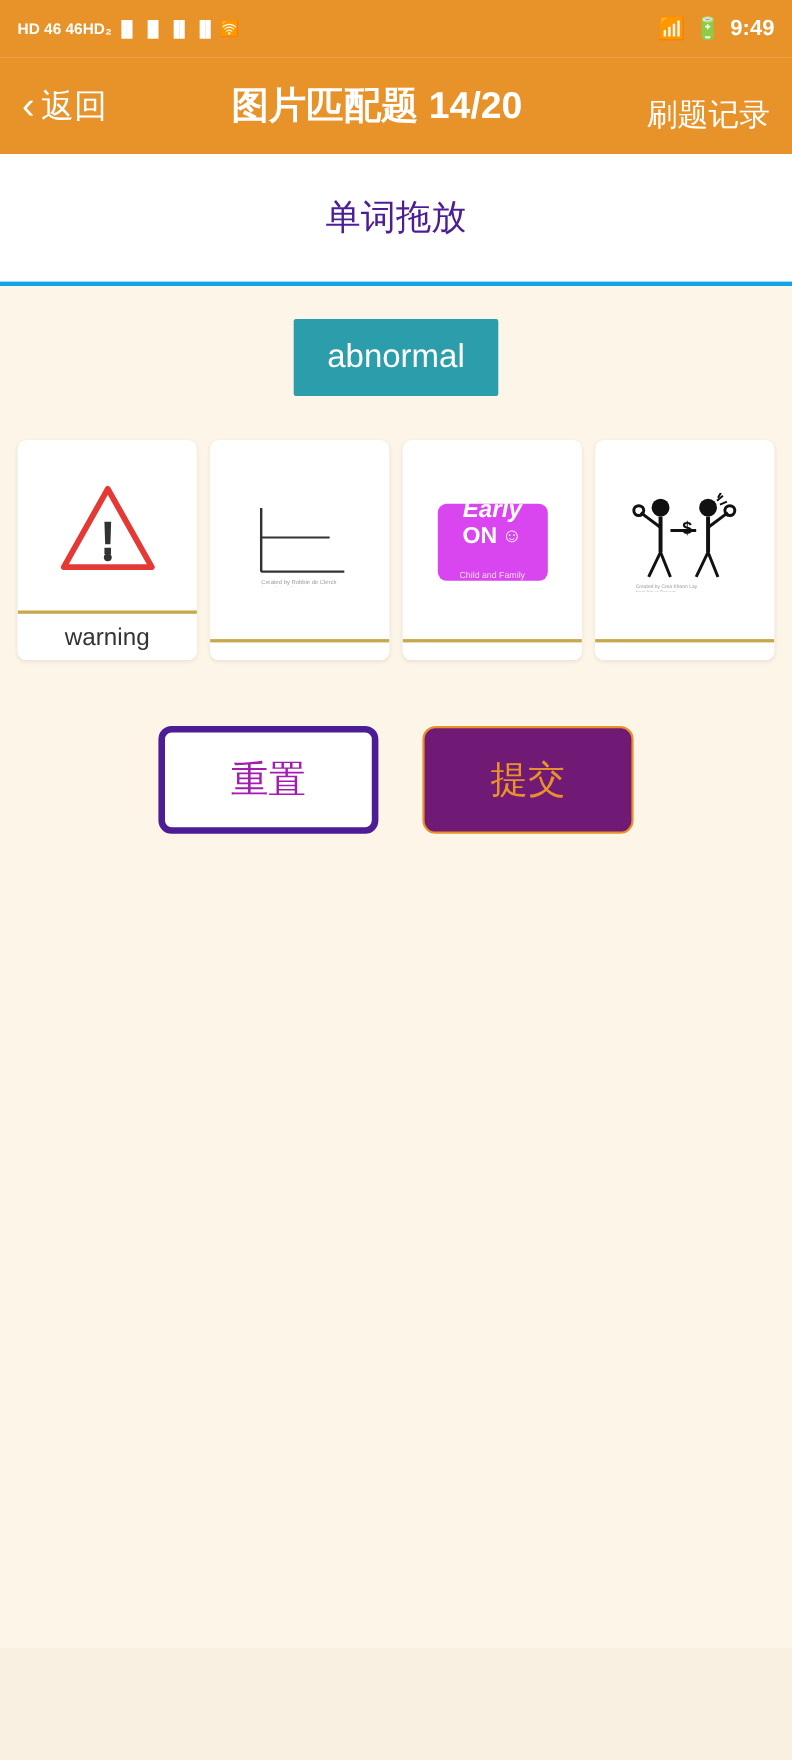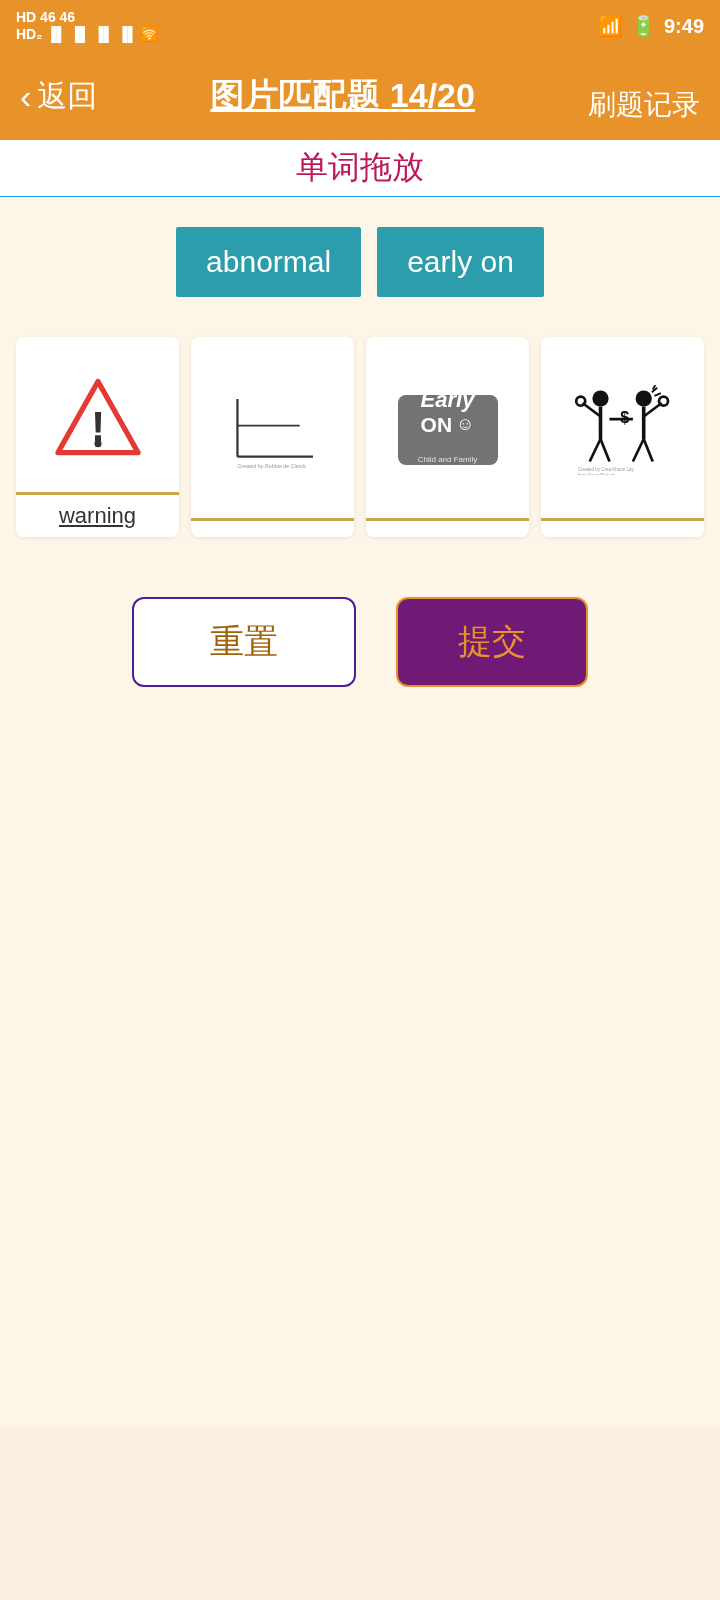--- a/index.html
+++ b/index.html
@@ -20,21 +20,21 @@
       display: flex;
       align-items: center;
       justify-content: space-between;
       padding: 0 16px;
       color: white;
       font-size: 22px;
       font-weight: bold;
     }
     .status-left {
       display: flex;
-      flex-direction: column;
+      flex-direction: row;
       font-size: 14px;
       font-weight: bold;
       line-height: 1.2;
     }
     .status-right {
       display: flex;
       align-items: center;
       gap: 8px;
       font-size: 20px;
     }
@@ -58,38 +58,37 @@
       cursor: pointer;
     }
     .nav-back-arrow {
       font-size: 34px;
       font-weight: 300;
     }
     .nav-title {
       color: white;
       font-size: 34px;
       font-weight: bold;
-      text-decoration: underline;
     }
     .nav-right {
       color: white;
       font-size: 28px;
       cursor: pointer;
       margin-top: 18px;
     }
 
     
     .section-title-bar {
       background: white;
       width: 100%;
-      padding: 6px 0;
+      padding: 36px 0;
       text-align: center;
       font-size: 32px;
-      color: #be185d;
-      border-bottom: 1px solid #0ea5e9;
+      color: #4c1d95;
+      border-bottom: 4px solid #0ea5e9;
     }
 
     
     .word-chips-area {
       background: #fdf5e8;
       padding: 30px 20px;
       display: flex;
       flex-wrap: wrap;
       gap: 16px;
       justify-content: center;
@@ -134,38 +133,37 @@
       min-height: 140px;
     }
     .card-label {
       width: 100%;
       padding: 8px 4px;
       text-align: center;
       font-size: 22px;
       color: #333;
       border-top: 3px solid #c8a84b;
       background: white;
-      text-decoration: underline;
     }
 
     
     .warning-triangle {
       width: 90px;
       height: 80px;
     }
 
     
     .graph-svg {
       width: 100px;
       height: 80px;
     }
 
     
     .early-on-box {
-      background: #737373;
+      background: #d946ef;
       border-radius: 8px;
       padding: 12px 10px;
       display: flex;
       flex-direction: column;
       align-items: center;
       justify-content: center;
       width: 100px;
       height: 70px;
     }
     .early-on-text-early {
@@ -195,25 +193,25 @@
     
     .buttons-area {
       background: #fdf5e8;
       padding: 30px 0 40px 0;
       display: flex;
       justify-content: center;
       gap: 40px;
     }
     .btn-reset {
       background: white;
-      border: 2px solid #4c1d95;
+      border: 6px solid #4c1d95;
       border-radius: 12px;
-      color: #a16207;
+      color: #a21caf;
       font-size: 34px;
-      padding: 20px 76px;
+      padding: 20px 60px;
       cursor: pointer;
     }
     .btn-submit {
       background: #701a75;
       border: 2px solid #e8922a;
       border-radius: 12px;
       color: #e8922a;
       font-size: 34px;
       padding: 20px 60px;
       cursor: pointer;
@@ -251,23 +249,20 @@
   <div class="nav-right">刷题记录</div>
 </div>
 
 <div class="section-title-bar">
   <span>单词拖放</span>
 </div>
 
 <div class="word-chips-area">
   <div class="word-chip">
     <span>abnormal</span>
-  </div>
-  <div class="word-chip">
-    <span>early on</span>
   </div>
 </div>
 
 <div class="cards-area">
 
   <div class="card">
     <div class="card-image-area">
       <svg class="warning-triangle" viewBox="0 0 100 90">
         <polygon points="50,5 95,85 5,85" fill="none" stroke="#e53935" stroke-width="6" stroke-linejoin="round"></polygon>
         <text x="50" y="72" text-anchor="middle" font-size="48" font-weight="bold" fill="#333">!</text>

